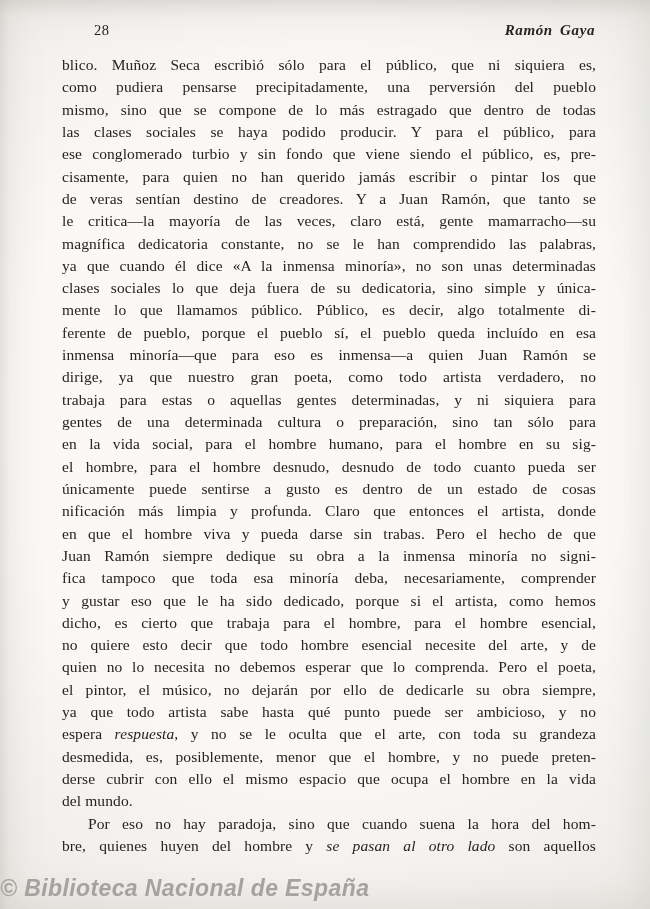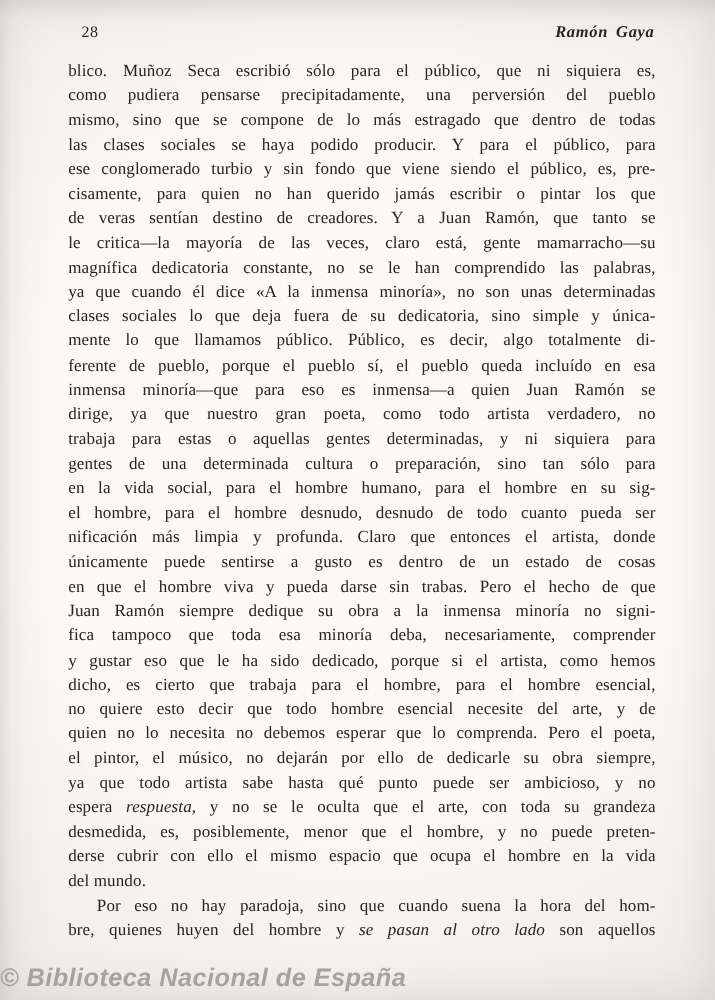--- a/index.html
+++ b/index.html
@@ -22,20 +22,21 @@
     box-shadow: inset 0 0 46px rgba(92,86,76,0.16);
     font-family: "Liberation Serif", serif;
     color: #262320;
   }
   .running-head {
     display: flex;
     justify-content: space-between;
     align-items: flex-start;
     padding: 22px 55px 0 74px;
     font-size: 15px;
+    margin-left: 20px;
   }
   .page-num {
     font-size: 14.5px;
     letter-spacing: 0.5px;
   }
   .head-title {
     font-style: italic;
     font-weight: 700;
     font-size: 15px;
     letter-spacing: 0.6px;
@@ -97,22 +98,22 @@
       <div class="line"><span>ya que cuando él dice «A la inmensa minoría», no son unas determinadas</span></div>
       <div class="line"><span>clases sociales lo que deja fuera de su dedicatoria, sino simple y única-</span></div>
       <div class="line"><span>mente lo que llamamos público. Público, es decir, algo totalmente di-</span></div>
       <div class="line"><span>ferente de pueblo, porque el pueblo sí, el pueblo queda incluído en esa</span></div>
       <div class="line"><span>inmensa minoría—que para eso es inmensa—a quien Juan Ramón se</span></div>
       <div class="line"><span>dirige, ya que nuestro gran poeta, como todo artista verdadero, no</span></div>
       <div class="line"><span>trabaja para estas o aquellas gentes determinadas, y ni siquiera para</span></div>
       <div class="line"><span>gentes de una determinada cultura o preparación, sino tan sólo para</span></div>
       <div class="line"><span>en la vida social, para el hombre humano, para el hombre en su sig-</span></div>
       <div class="line"><span>el hombre, para el hombre desnudo, desnudo de todo cuanto pueda ser</span></div>
+      <div class="line"><span>únicamente puede sentirse a gusto es dentro de un estado de cosas</span></div>
       <div class="line"><span>nificación más limpia y profunda. Claro que entonces el artista, donde</span></div>
-      <div class="line"><span>únicamente puede sentirse a gusto es dentro de un estado de cosas</span></div>
       <div class="line"><span>en que el hombre viva y pueda darse sin trabas. Pero el hecho de que</span></div>
       <div class="line"><span>Juan Ramón siempre dedique su obra a la inmensa minoría no signi-</span></div>
       <div class="line"><span>fica tampoco que toda esa minoría deba, necesariamente, comprender</span></div>
       <div class="line"><span>y gustar eso que le ha sido dedicado, porque si el artista, como hemos</span></div>
       <div class="line"><span>dicho, es cierto que trabaja para el hombre, para el hombre esencial,</span></div>
       <div class="line"><span>no quiere esto decir que todo hombre esencial necesite del arte, y de</span></div>
       <div class="line"><span>quien no lo necesita no debemos esperar que lo comprenda. Pero el poeta,</span></div>
       <div class="line"><span>el pintor, el músico, no dejarán por ello de dedicarle su obra siempre,</span></div>
       <div class="line"><span>ya que todo artista sabe hasta qué punto puede ser ambicioso, y no</span></div>
       <div class="line"><span>espera </span><em>respuesta,</em><span> y no se le oculta que el arte, con toda su grandeza</span></div>

